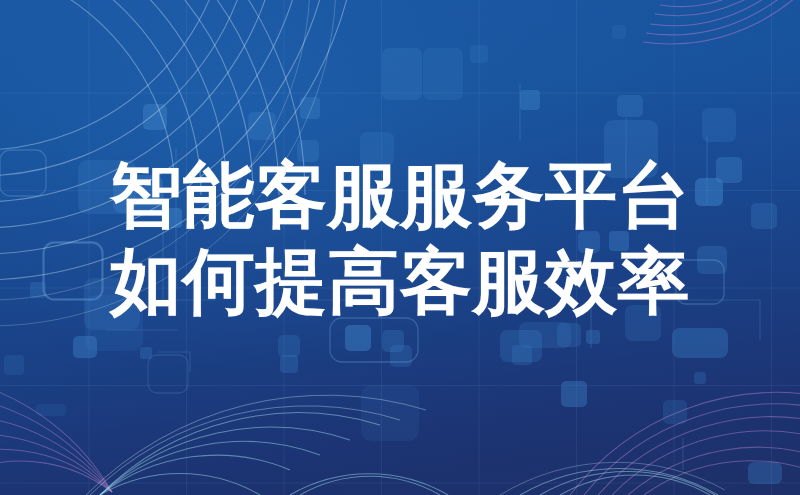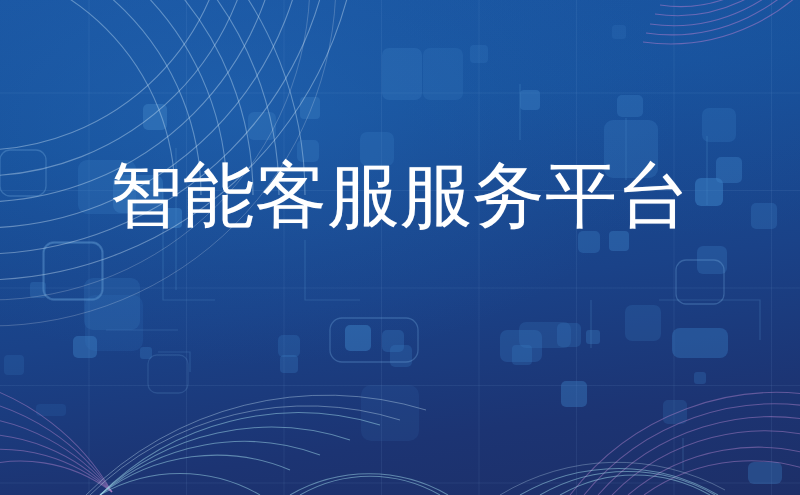--- a/index.html
+++ b/index.html
@@ -57,21 +57,21 @@
     right: 0;
     top: 152px;
     text-align: center;
     z-index: 40;
   }
   .title-line {
     display: block;
     color: #ffffff;
     font-family: "DejaVu Sans", "Liberation Sans", sans-serif;
     font-size: 72px;
-    font-weight: normal;
+    font-weight: bold;
     line-height: 86px;
     letter-spacing: 0.5px;
     white-space: nowrap;
     transform: scaleX(1.0);
     text-shadow: 0 0 1px rgba(255,255,255,0.35);
   }
 </style>
 </head>
 <body>
 
@@ -247,15 +247,16 @@
         <path d="M290,495 A 158 158 0 0 1 448 495"></path>
       </g>
       <g fill="none" stroke="#c8e6f5" stroke-opacity="0.30" stroke-width="1">
         <path d="M500,495 A 225 225 0 0 1 725 490"></path>
       </g>
     </svg>
   </div>
 
   <div class="title-block">
     <span class="title-line">智能客服服务平台</span>
+    <span class="title-line">如何提高客服效率</span>
   </div>
 
 </div>
 
 </body></html>

